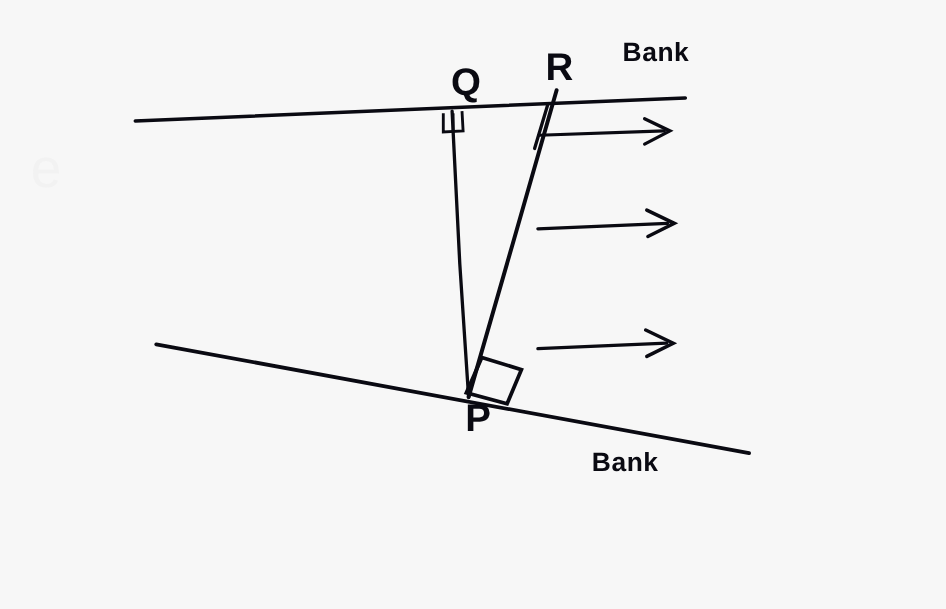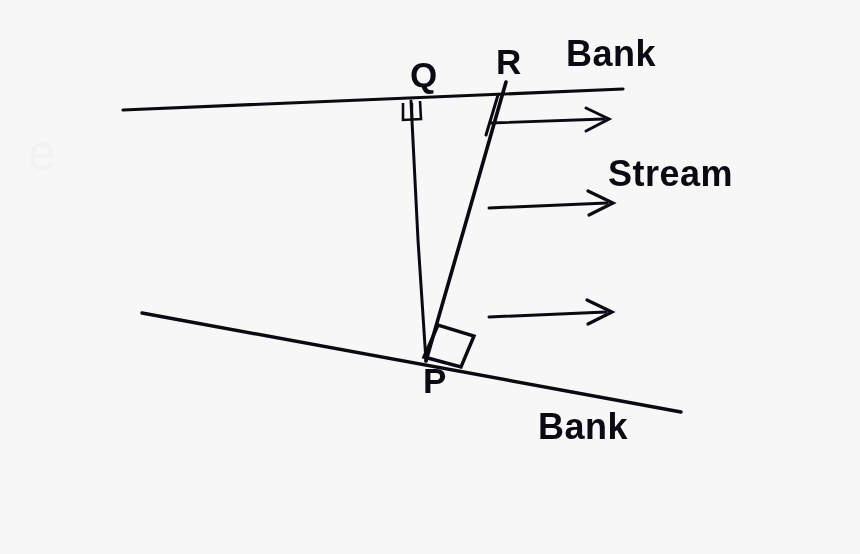--- a/index.html
+++ b/index.html
@@ -35,21 +35,21 @@
     font-weight: bold;
     color: #0a0a12;
     white-space: nowrap;
     line-height: 1;
     letter-spacing: 0.5px;
   }
   .pt-label {
     font-size: 35px;
   }
   .word-label {
-    font-size: 36px;
+    font-size: 24px;
   }
   #lbl-Q { left: 410px; top: 57px; }
   #lbl-R { left: 496px; top: 44px; }
   #lbl-P { left: 423px; top: 363px; }
   #lbl-bank-top { left: 566px; top: 36px; }
   #lbl-bank-bottom { left: 538px; top: 409px; }
   #lbl-stream { left: 608px; top: 156px; }
   #watermark {
     position: absolute;
     left: 28px;
@@ -108,15 +108,14 @@
   <div class="vlabel pt-label" id="lbl-Q">Q</div>
 
   <div class="vlabel pt-label" id="lbl-R">R</div>
 
   <div class="vlabel pt-label" id="lbl-P">P</div>
 
   <div class="vlabel word-label" id="lbl-bank-top">Bank</div>
 
   <div class="vlabel word-label" id="lbl-bank-bottom">Bank</div>
 
-  <div class="vlabel word-label" id="lbl-stream">Stream</div>
 
 </div>
 
 </body></html>

